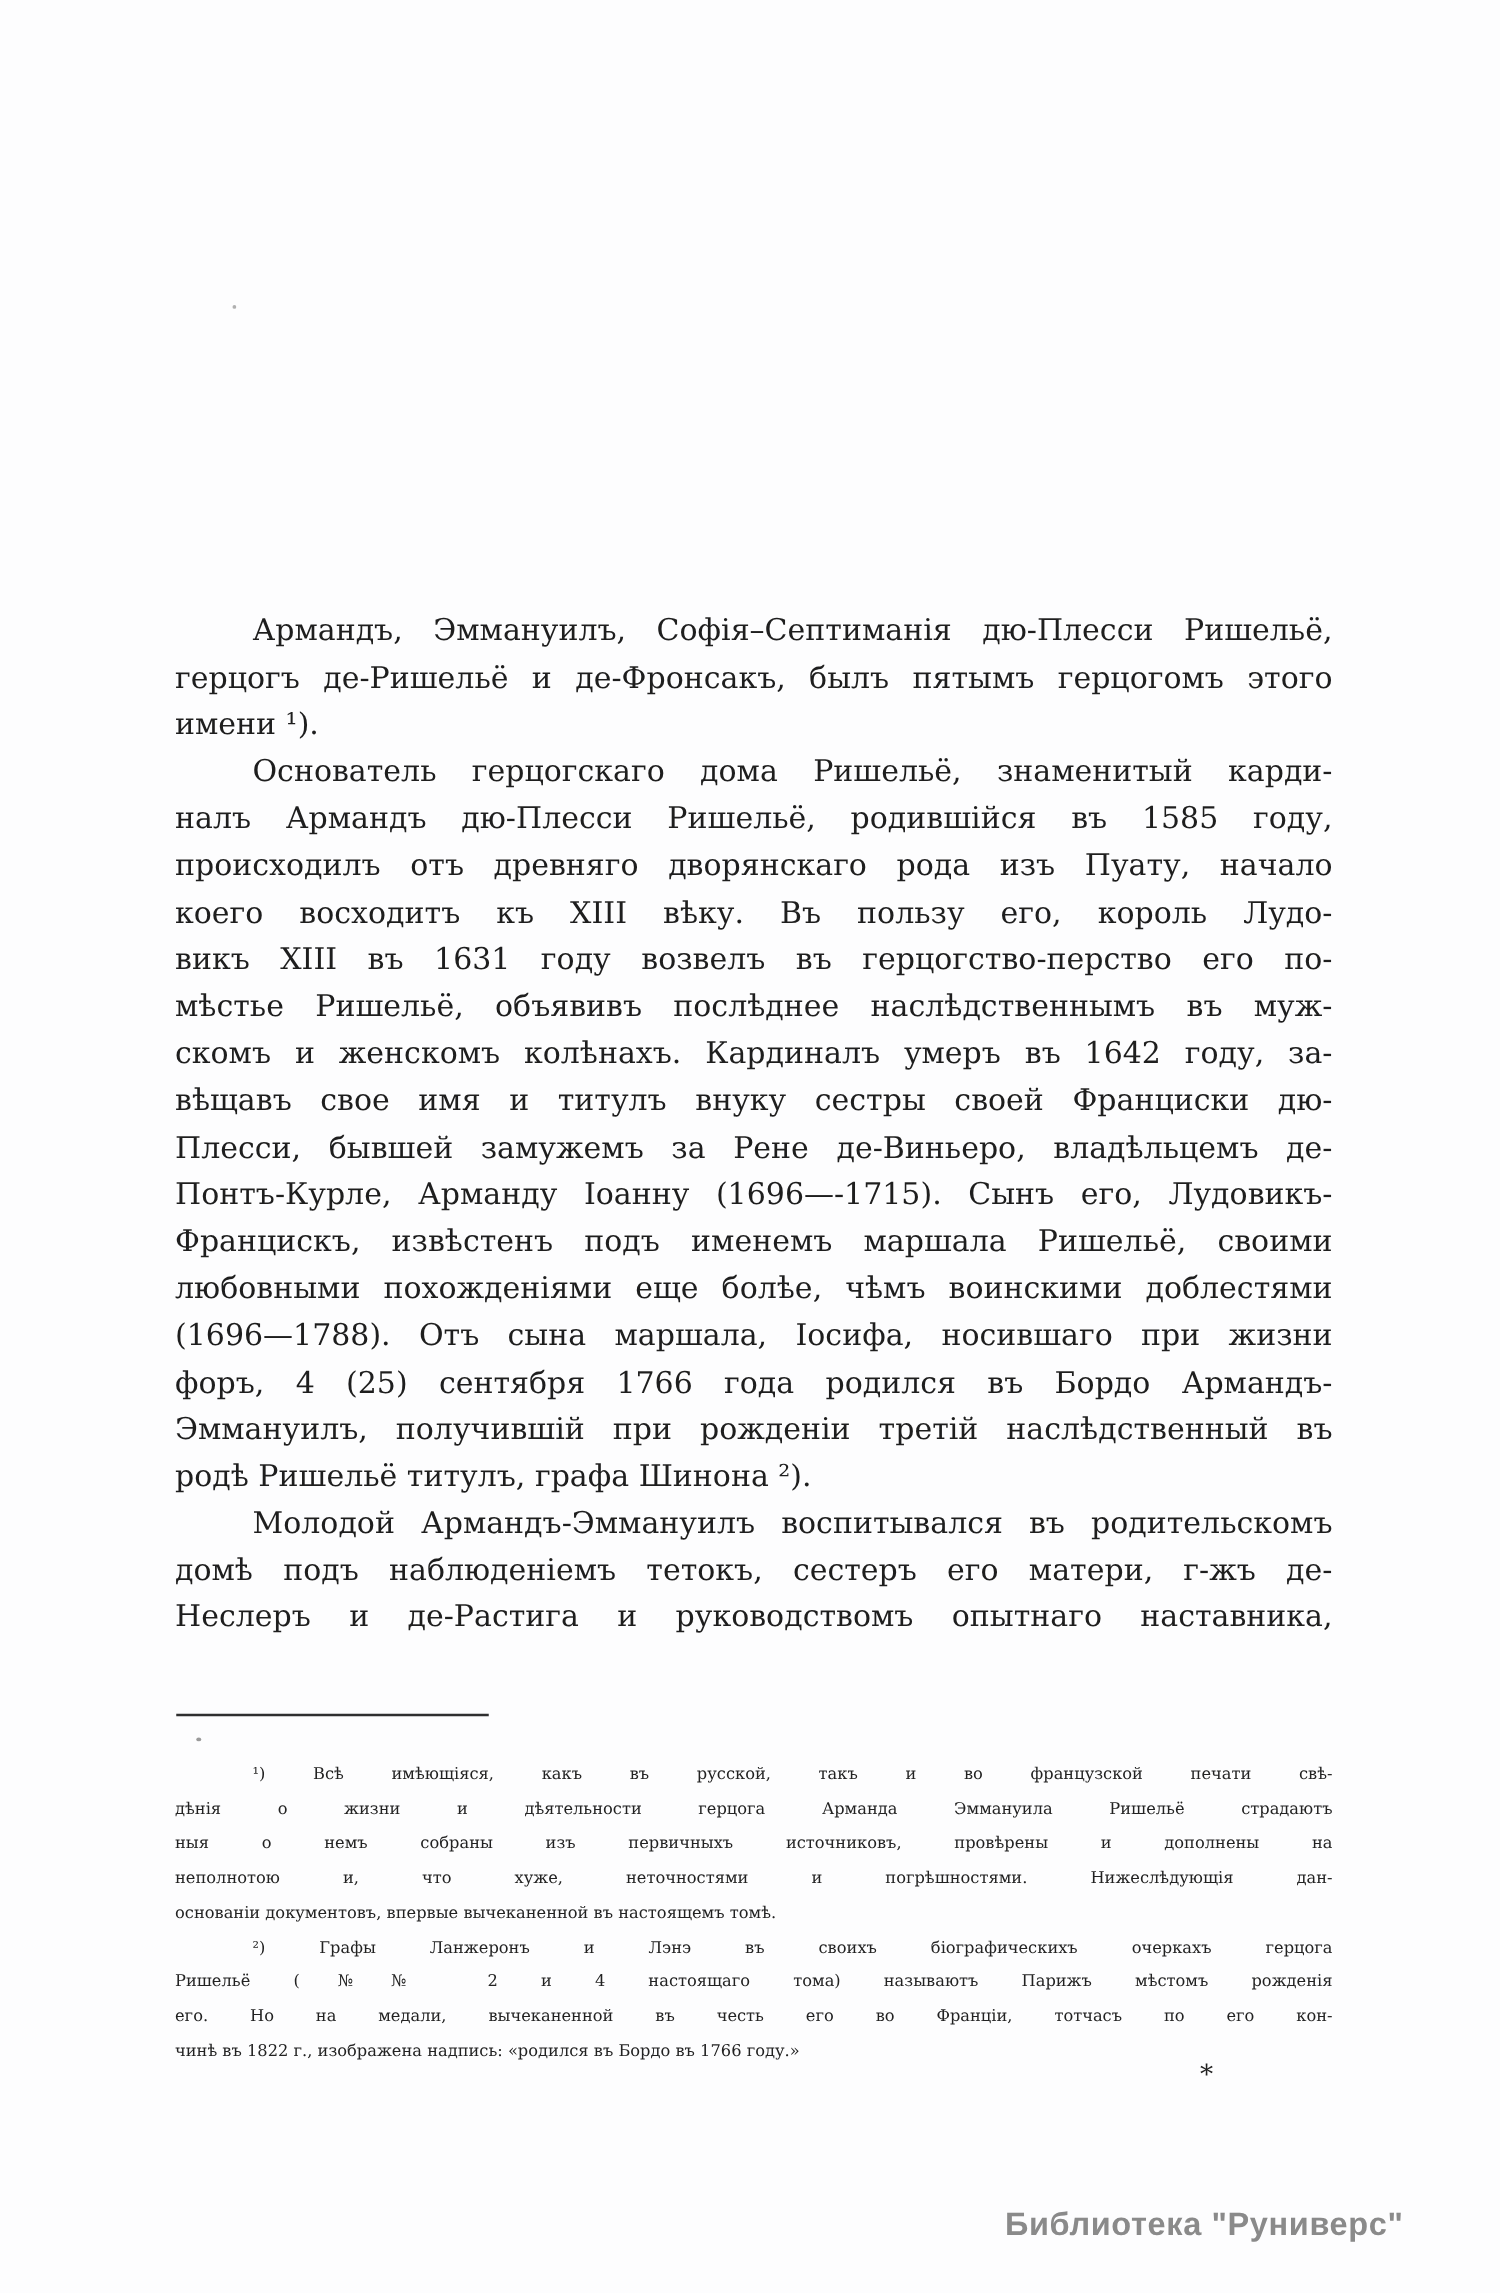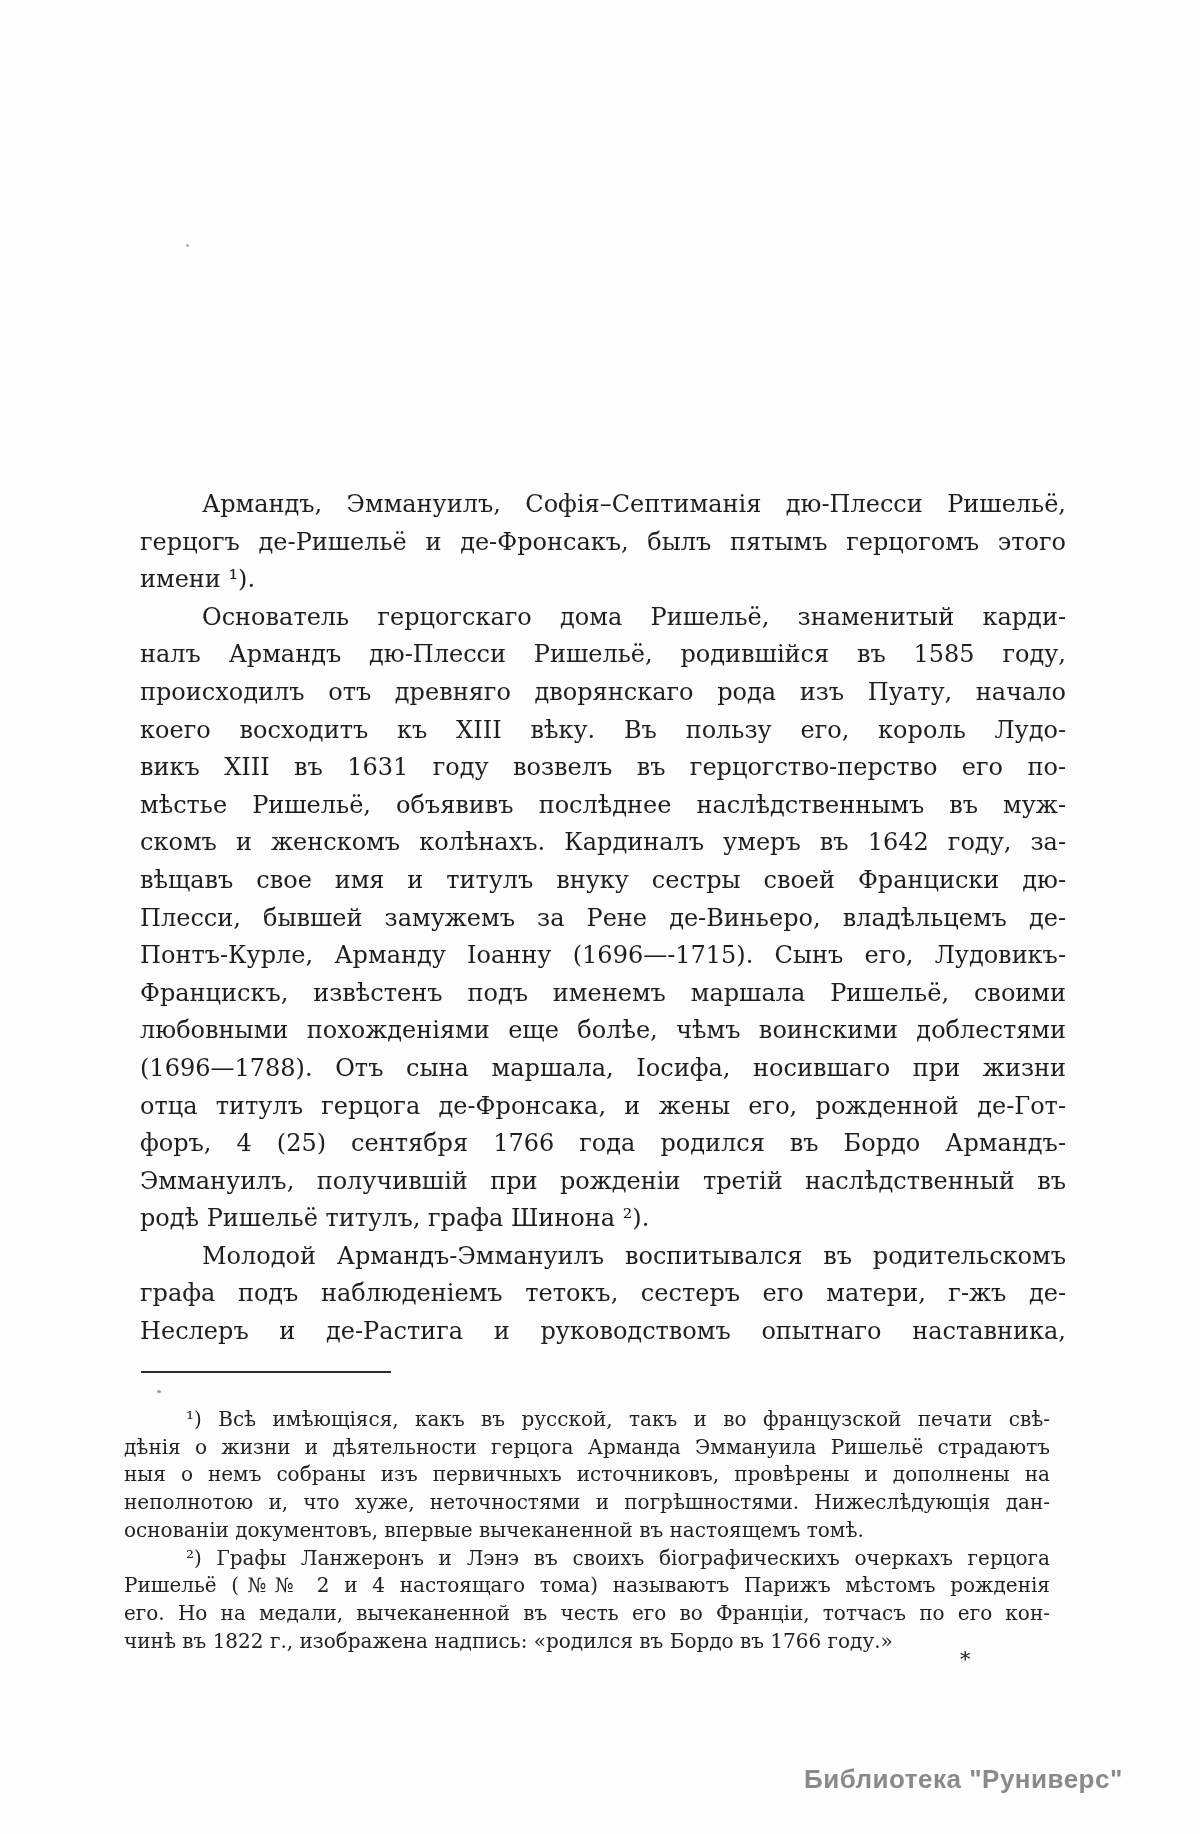--- a/index.html
+++ b/index.html
@@ -34,22 +34,22 @@
 
   
   .footnote-rule {
     position: absolute;
     left: 141px; top: 1371px;
     width: 250px; height: 2px;
     background: #2f2f2f;
   }
   .footnotes {
     position: absolute;
-    left: 124px; top: 1406px; width: 926px;
-    font-size: 20px;
+    left: 140px; top: 1406px; width: 926px;
+    font-size: 13px;
     line-height: 27.7px;
     color: #222;
   }
   .footnote .line:first-child { padding-left: 62px; }
   .footnote .line:last-child { text-align-last: left; }
 
   .asterisk {
     position: absolute;
     left: 960px; top: 1647px;
     font-size: 21px;
@@ -95,28 +95,27 @@
         <div class="line">коего восходитъ къ XIII вѣку. Въ пользу его, король Лудо-</div>
         <div class="line">викъ XIII въ 1631 году возвелъ въ герцогство-перство его по-</div>
         <div class="line">мѣстье Ришельё, объявивъ послѣднее наслѣдственнымъ въ муж-</div>
         <div class="line">скомъ и женскомъ колѣнахъ. Кардиналъ умеръ въ 1642 году, за-</div>
         <div class="line">вѣщавъ свое имя и титулъ внуку сестры своей Франциски дю-</div>
         <div class="line">Плесси, бывшей замужемъ за Рене де-Виньеро, владѣльцемъ де-</div>
         <div class="line">Понтъ-Курле, Арманду Іоанну (1696—-1715). Сынъ его, Лудовикъ-</div>
         <div class="line">Францискъ, извѣстенъ подъ именемъ маршала Ришельё, своими</div>
         <div class="line">любовными похожденіями еще болѣе, чѣмъ воинскими доблестями</div>
         <div class="line">(1696—1788). Отъ сына маршала, Іосифа, носившаго при жизни</div>
-        <div class="line">отца титулъ герцога де-Фронсака, и жены его, рожденной де-Гот-</div>
         <div class="line">форъ, 4 (25) сентября 1766 года родился въ Бордо Армандъ-</div>
         <div class="line">Эммануилъ, получившій при рожденіи третій наслѣдственный въ</div>
         <div class="line">родѣ Ришельё титулъ, графа Шинона ²).</div>
       </div>
     <div class="para justify-last">
         <div class="line">Молодой Армандъ-Эммануилъ воспитывался въ родительскомъ</div>
-        <div class="line">графа подъ наблюденіемъ тетокъ, сестеръ его матери, г-жъ де-</div>
+        <div class="line">домѣ подъ наблюденіемъ тетокъ, сестеръ его матери, г-жъ де-</div>
         <div class="line">Неслеръ и де-Растига и руководствомъ опытнаго наставника,</div>
       </div>
   </div>
 
   <div class="footnote-rule" style="background: rgb(47, 47, 47);"></div>
   <div class="speck speck-rule"></div>
 
   <div class="footnotes">
     <div class="footnote">
         <div class="line">¹) Всѣ имѣющіяся, какъ въ русской, такъ и во французской печати свѣ-</div>

